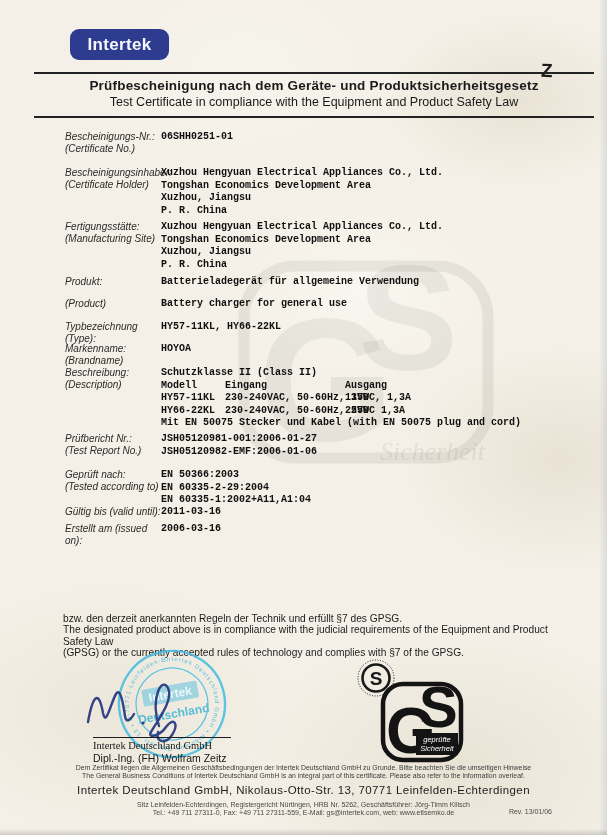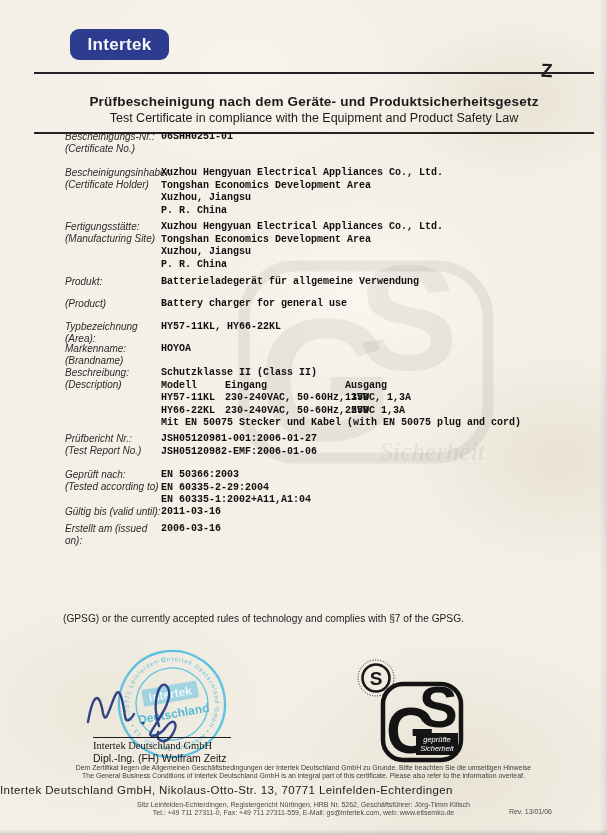--- a/index.html
+++ b/index.html
@@ -20,21 +20,21 @@
   .scan-edge-bottom{position:absolute;left:0;bottom:0;width:100%;height:6px;
     background:linear-gradient(to bottom, rgba(0,0,0,0), rgba(120,120,120,.30));}
 
   
   .logo-badge{position:absolute;left:70px;top:29px;width:99px;height:31px;background:#2e3c90;
     border-radius:9px;display:flex;align-items:center;justify-content:center;}
   .logo-badge span{color:#f5f6fb;font-size:17px;font-weight:bold;letter-spacing:.3px;}
   .brand-text{position:absolute;left:184px;top:33px;font-size:20px;font-weight:bold;color:#2e3c90;letter-spacing:.5px;}
 
   .title-block{position:absolute;left:34px;top:72px;width:560px;
-    border-top:2.5px solid #222;border-bottom:2.5px solid #222;padding:20px 0 7px;text-align:center;}
+    border-top:2.5px solid #222;border-bottom:2.5px solid #222;padding:4px 0 7px;text-align:center;}
   .title-de{font-size:13.5px;font-weight:bold;letter-spacing:.2px;}
   .title-en{font-size:12.5px;margin-top:2px;}
 
   
   .frow{position:absolute;left:65px;width:500px;}
   .lab{position:absolute;left:0;top:0;width:102px;font-style:italic;font-size:10px;line-height:11.5px;color:#2b2b2b;}
   .val{position:absolute;left:96px;top:0;font-weight:bold;font-size:10px;line-height:12.6px;color:#101010;white-space:nowrap;font-family:Liberation Mono, monospace;}
   .desc-table{display:grid;grid-template-columns:64px 120px auto;column-gap:0;}
   .desc-table div{white-space:nowrap;}
 
@@ -44,21 +44,21 @@
   .stamp{position:absolute;left:116px;top:648px;width:112px;height:112px;transform:rotate(-10deg);opacity:.85;}
   .signature-svg{position:absolute;left:80px;top:666px;width:150px;height:84px;}
   .sig-line{position:absolute;left:93px;top:737px;width:138px;border-top:1.6px solid #1d1d1d;}
   .sig-company{position:absolute;left:93px;top:740px;font-size:10.5px;color:#161616;font-family:Liberation Serif, serif;}
   .sig-name{position:absolute;left:93px;top:752px;font-size:10.5px;color:#161616;}
 
   .gs-mark{position:absolute;left:352px;top:657px;}
   .watermark{position:absolute;left:230px;top:252px;pointer-events:none;}
 
   .fine-print{position:absolute;left:0;top:764px;width:100%;text-align:center;font-size:6.9px;line-height:8.2px;color:#3c3c3c;}
-  .footer-address{position:absolute;left:0;top:784px;width:100%;font-size:11.5px;letter-spacing:.4px;color:#1d1d1d;}
+  .footer-address{position:absolute;left:0;top:784px;width:100%;text-align:center;font-size:11.5px;letter-spacing:.4px;color:#1d1d1d;}
   .footer-small{position:absolute;left:0;top:801px;width:100%;text-align:center;font-size:7px;line-height:8.3px;color:#4a4a4a;}
   .footer-rev{position:absolute;right:55px;top:808px;font-size:7px;color:#4a4a4a;}
   .artifact-z{position:absolute;left:541px;top:60px;font-size:19px;font-weight:bold;color:#1b1b1b;transform:rotate(2deg);}
 </style>
 </head>
 <body>
 
 <div class="page">
 
   <svg class="watermark" width="305" height="220" viewBox="0 0 305 220">
@@ -116,21 +116,21 @@
     <div class="lab">Produkt:</div>
     <div class="val">Batterieladegerät für allgemeine Verwendung</div>
   </div>
 
   <div class="frow" style="top:298px">
     <div class="lab">(Product)</div>
     <div class="val">Battery charger for general use</div>
   </div>
 
   <div class="frow" style="top:321px">
-    <div class="lab">Typbezeichnung (Area):</div>
+    <div class="lab">Typbezeichnung (Type):</div>
     <div class="val">HY57-11KL, HY66-22KL</div>
   </div>
 
   <div class="frow" style="top:343px">
     <div class="lab">
       <div>Markenname:</div>
       <div>(Brandname)</div>
     </div>
     <div class="val">HOYOA</div>
   </div>
@@ -184,20 +184,22 @@
     <div class="lab">Gültig bis (valid until):</div>
     <div class="val">2011-03-16</div>
   </div>
 
   <div class="frow" style="top:523px">
     <div class="lab">Erstellt am (issued on):</div>
     <div class="val">2006-03-16</div>
   </div>
 
   <div class="paragraph">
+    <div>bzw. den derzeit anerkannten Regeln der Technik und erfüllt §7 des GPSG.</div>
+    <div>The designated product above is in compliance with the judicial requirements of the Equipment and Product Safety Law</div>
     <div>(GPSG) or the currently accepted rules of technology and complies with §7 of the GPSG.</div>
   </div>
 
   <svg class="stamp" viewBox="0 0 112 112">
     <defs>
       <path id="ringPath" d="M 56,13 a 43,43 0 1,1 -0.01,0"></path>
     </defs>
     <circle cx="56" cy="56" r="53" fill="none" stroke="#45bcdf" stroke-width="2.4"></circle>
     <circle cx="56" cy="56" r="36" fill="none" stroke="#45bcdf" stroke-width="1.3"></circle>
     <text font-size="6" fill="#3cb4d8" letter-spacing="1" font-family="Liberation Sans, sans-serif">

